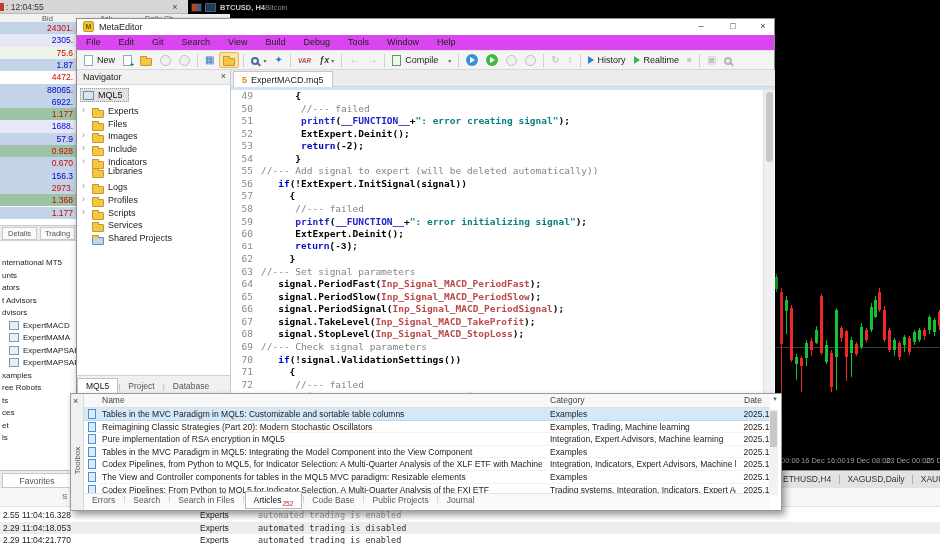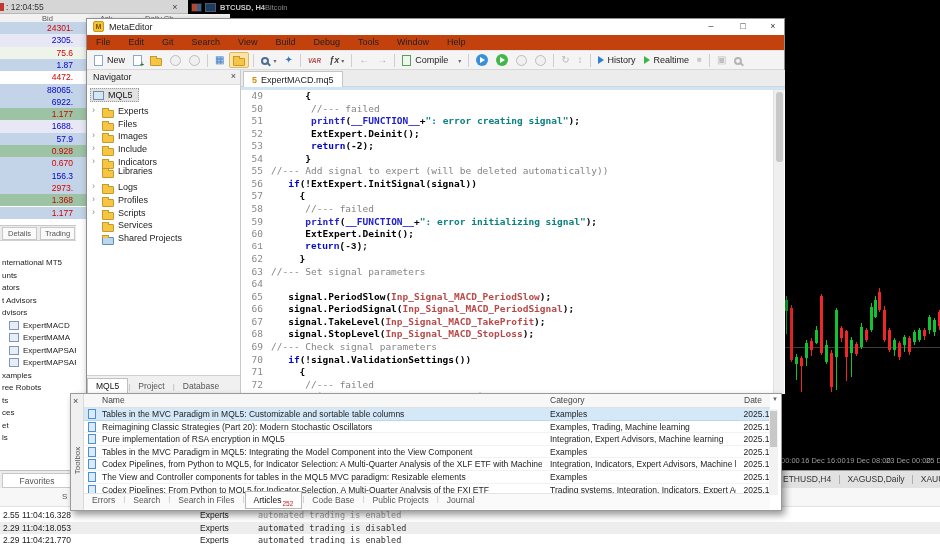--- a/index.html
+++ b/index.html
@@ -55,26 +55,26 @@
   .j-header { position:absolute; left:0; top:0; width:940px; height:19px; background:#f7f7f7; border-bottom:1px solid #e2e2e2; font-size:8px; color:#555; }
   .j-header span { position:absolute; left:62px; top:4px; }
   .j-row { position:absolute; left:0; width:940px; height:12.5px; font-size:8.5px; color:#222; }
   .j-row.alt { background:#ededed; }
   .j-time { position:absolute; left:3px; top:1px; }
   .j-src { position:absolute; left:200px; top:1px; }
   .j-msg { position:absolute; left:258px; top:1px; font-family:"DejaVu Sans Mono", monospace; font-size:8.5px; color:#333; }
   .j-msg.dim { color:#999; }
 
   
-  .medit { left:76px; top:18px; width:699px; height:375px; background:#f0f0f0; border:1px solid #8f8f8f; box-shadow:3px 4px 8px rgba(0,0,0,0.45);margin-left:10px; }
+  .medit { left:76px; top:18px; width:699px; height:375px; background:#f0f0f0; border:1px solid #8f8f8f; box-shadow:3px 4px 8px rgba(0,0,0,0.45); }
   .me-title { position:absolute; left:0; top:0; width:100%; height:16px; background:#fff; }
   .me-logo { position:absolute; left:6px; top:2px; width:11px; height:11px; background:#f3c237; border:1px solid #c79a1f; border-radius:2px; font-size:7px; font-weight:bold; color:#7a5800; text-align:center; line-height:10px; }
   .me-title-text { position:absolute; left:22px; top:3px; font-size:9px; color:#222; }
   .win-btn { position:absolute; top:1px; width:18px; height:14px; font-size:9px; color:#333; text-align:center; line-height:13px; }
-  .me-menu { position:absolute; left:0; top:16px; width:100%; height:16px; background:#c2410c; border-bottom:1px solid #e3e3e3; display:flex; }
+  .me-menu { position:absolute; left:0; top:16px; width:100%; height:16px; background:#d946ef; border-bottom:1px solid #e3e3e3; display:flex; }
   .menu-item { font-size:9px; color:#222; padding:2px 9px 0 9px; }
   .me-toolbar { position:absolute; left:0; top:32px; width:100%; height:19px; background:#f4f4f4; border-bottom:1px solid #d8d8d8; display:flex; align-items:center; padding-left:3px; }
   .tbtn { display:flex; align-items:center; height:16px; padding:0 3px; margin:0 1px; border-radius:2px; }
   .tbtn.hl { background:#fde3a7; border:1px solid #e0b860; }
   .tbtn .lbl { font-size:9px; color:#222; margin-left:4px; }
   .tbsep { width:1px; height:13px; background:#cfcfcf; margin:0 3px; }
   .caret { font-size:6px; color:#666; margin-left:2px; }
   
   .ic-doc { width:9px; height:11px; background:#fff; border:1px solid #8aa8c8; position:relative; }
   .ic-doc.green { border-color:#58a05a; background:#eef7ee; }
@@ -597,21 +597,21 @@
           <div class="cline" style="top: 62.75px;"><span class="lnum">54</span><span class="cseg"><span class="tk-p">      }</span></span></div>
           <div class="cline" style="top: 75.3px;"><span class="lnum">55</span><span class="cseg"><span class="tk-c">//--- Add signal to expert (will be deleted automatically))</span></span></div>
           <div class="cline" style="top: 87.85px;"><span class="lnum">56</span><span class="cseg"><span class="tk-p">   </span><span class="tk-k">if</span><span class="tk-p">(!ExtExpert.InitSignal(signal))</span></span></div>
           <div class="cline" style="top: 100.4px;"><span class="lnum">57</span><span class="cseg"><span class="tk-p">     {</span></span></div>
           <div class="cline" style="top: 112.95px;"><span class="lnum">58</span><span class="cseg"><span class="tk-c">      //--- failed</span></span></div>
           <div class="cline" style="top: 125.5px;"><span class="lnum">59</span><span class="cseg"><span class="tk-p">      </span><span class="tk-f">printf</span><span class="tk-p">(</span><span class="tk-f">__FUNCTION__</span><span class="tk-p">+</span><span class="tk-s">": error initializing signal"</span><span class="tk-p">);</span></span></div>
           <div class="cline" style="top: 138.05px;"><span class="lnum">60</span><span class="cseg"><span class="tk-p">      ExtExpert.Deinit();</span></span></div>
           <div class="cline" style="top: 150.6px; font-family: Liberation Mono, monospace;"><span class="lnum">61</span><span class="cseg"><span class="tk-p">      </span><span class="tk-k">return</span><span class="tk-p">(-3);</span></span></div>
           <div class="cline" style="top: 163.15px;"><span class="lnum">62</span><span class="cseg"><span class="tk-p">     }</span></span></div>
           <div class="cline" style="top: 175.7px;"><span class="lnum">63</span><span class="cseg"><span class="tk-c">//--- Set signal parameters</span></span></div>
-          <div class="cline" style="top: 188.25px;"><span class="lnum">64</span></div>
+          <div class="cline" style="top: 188.25px;"><span class="lnum">64</span><span class="cseg"><span class="tk-p">   signal.PeriodFast(</span><span class="tk-i">Inp_Signal_MACD_PeriodFast</span><span class="tk-p">);</span></span></div>
           <div class="cline" style="top: 200.8px;"><span class="lnum">65</span><span class="cseg"><span class="tk-p">   signal.PeriodSlow(</span><span class="tk-i">Inp_Signal_MACD_PeriodSlow</span><span class="tk-p">);</span></span></div>
           <div class="cline" style="top: 213.35px;"><span class="lnum">66</span><span class="cseg"><span class="tk-p">   signal.PeriodSignal(</span><span class="tk-i">Inp_Signal_MACD_PeriodSignal</span><span class="tk-p">);</span></span></div>
           <div class="cline" style="top: 225.9px;"><span class="lnum">67</span><span class="cseg"><span class="tk-p">   signal.TakeLevel(</span><span class="tk-i">Inp_Signal_MACD_TakeProfit</span><span class="tk-p">);</span></span></div>
           <div class="cline" style="top: 238.45px;"><span class="lnum">68</span><span class="cseg"><span class="tk-p">   signal.StopLevel(</span><span class="tk-i">Inp_Signal_MACD_StopLoss</span><span class="tk-p">);</span></span></div>
           <div class="cline" style="top: 251px;"><span class="lnum">69</span><span class="cseg"><span class="tk-c">//--- Check signal parameters</span></span></div>
           <div class="cline" style="top: 263.55px;"><span class="lnum">70</span><span class="cseg"><span class="tk-p">   </span><span class="tk-k">if</span><span class="tk-p">(!signal.ValidationSettings())</span></span></div>
           <div class="cline" style="top: 276.1px;"><span class="lnum">71</span><span class="cseg"><span class="tk-p">     {</span></span></div>
           <div class="cline" style="top: 288.65px; padding-left: 8px;"><span class="lnum">72</span><span class="cseg"><span class="tk-c">      //--- failed</span></span></div>
           <div class="cline" style="top: 301.2px;"><span class="lnum">73</span><span class="cseg"><span class="tk-p">      </span><span class="tk-f">printf</span><span class="tk-p">(</span><span class="tk-f">__FUNCTION__</span><span class="tk-p">+</span><span class="tk-s">": error signal parameters"</span><span class="tk-p">);</span></span></div>
         </div>

